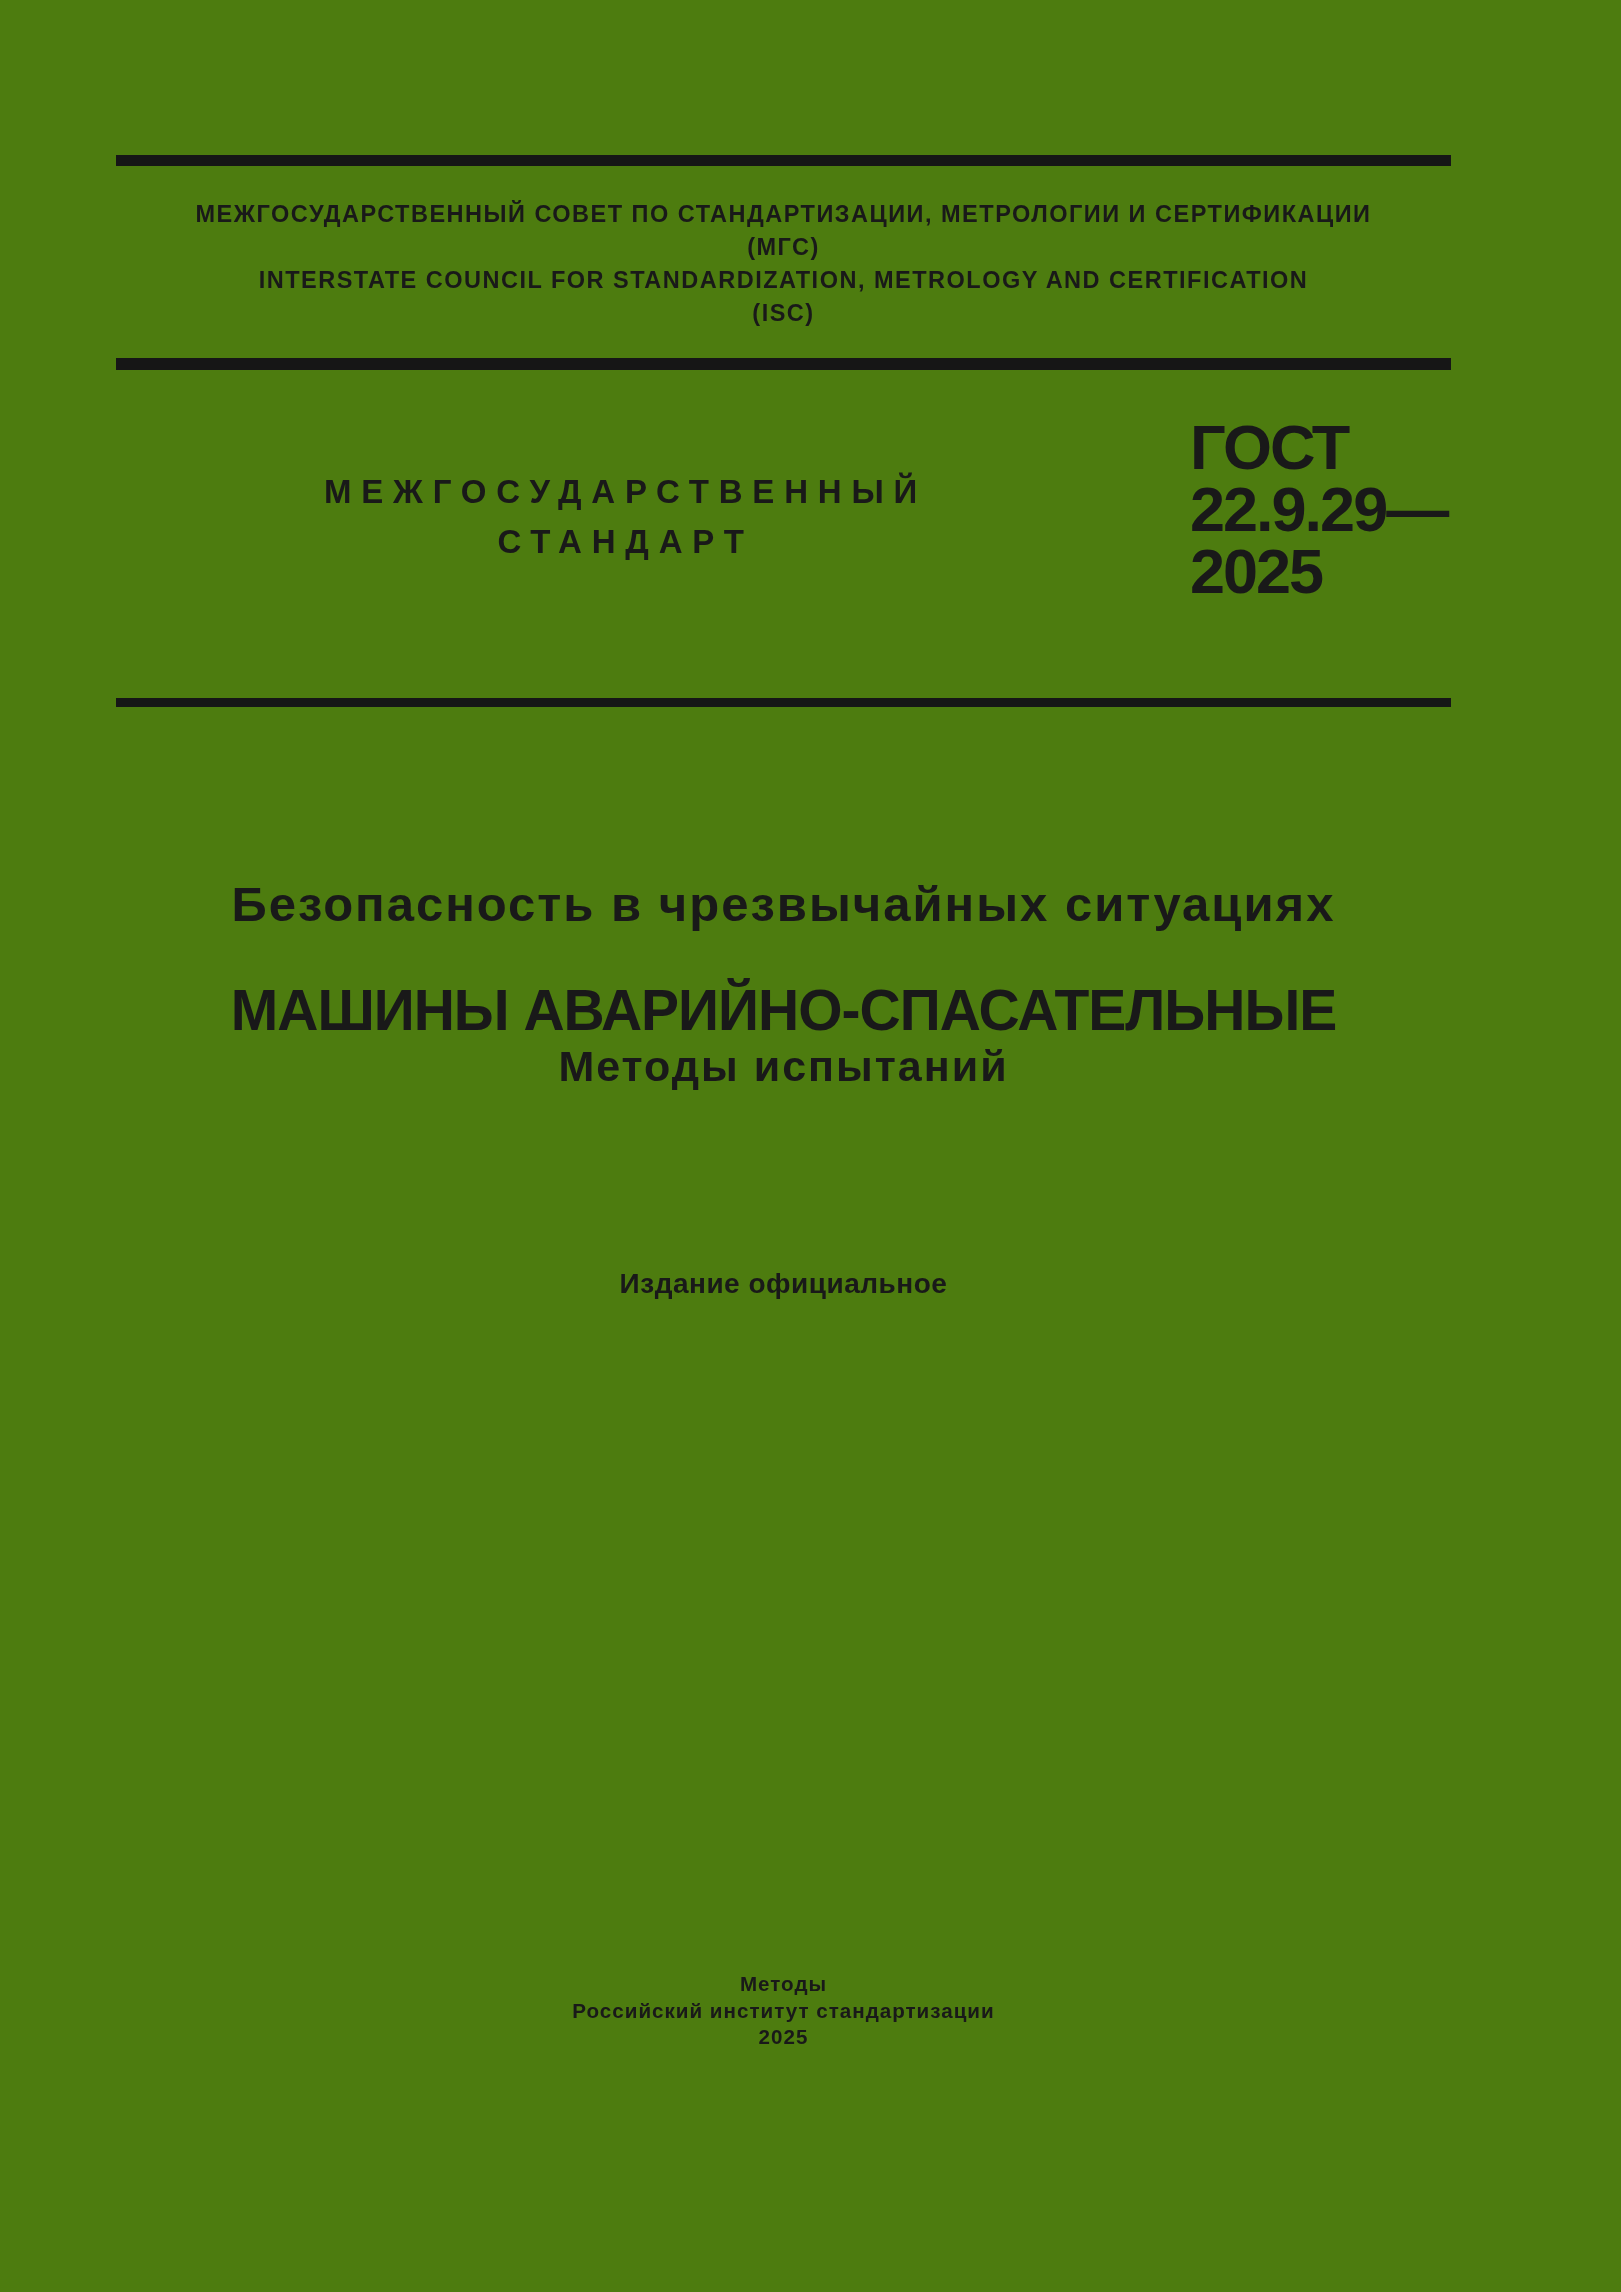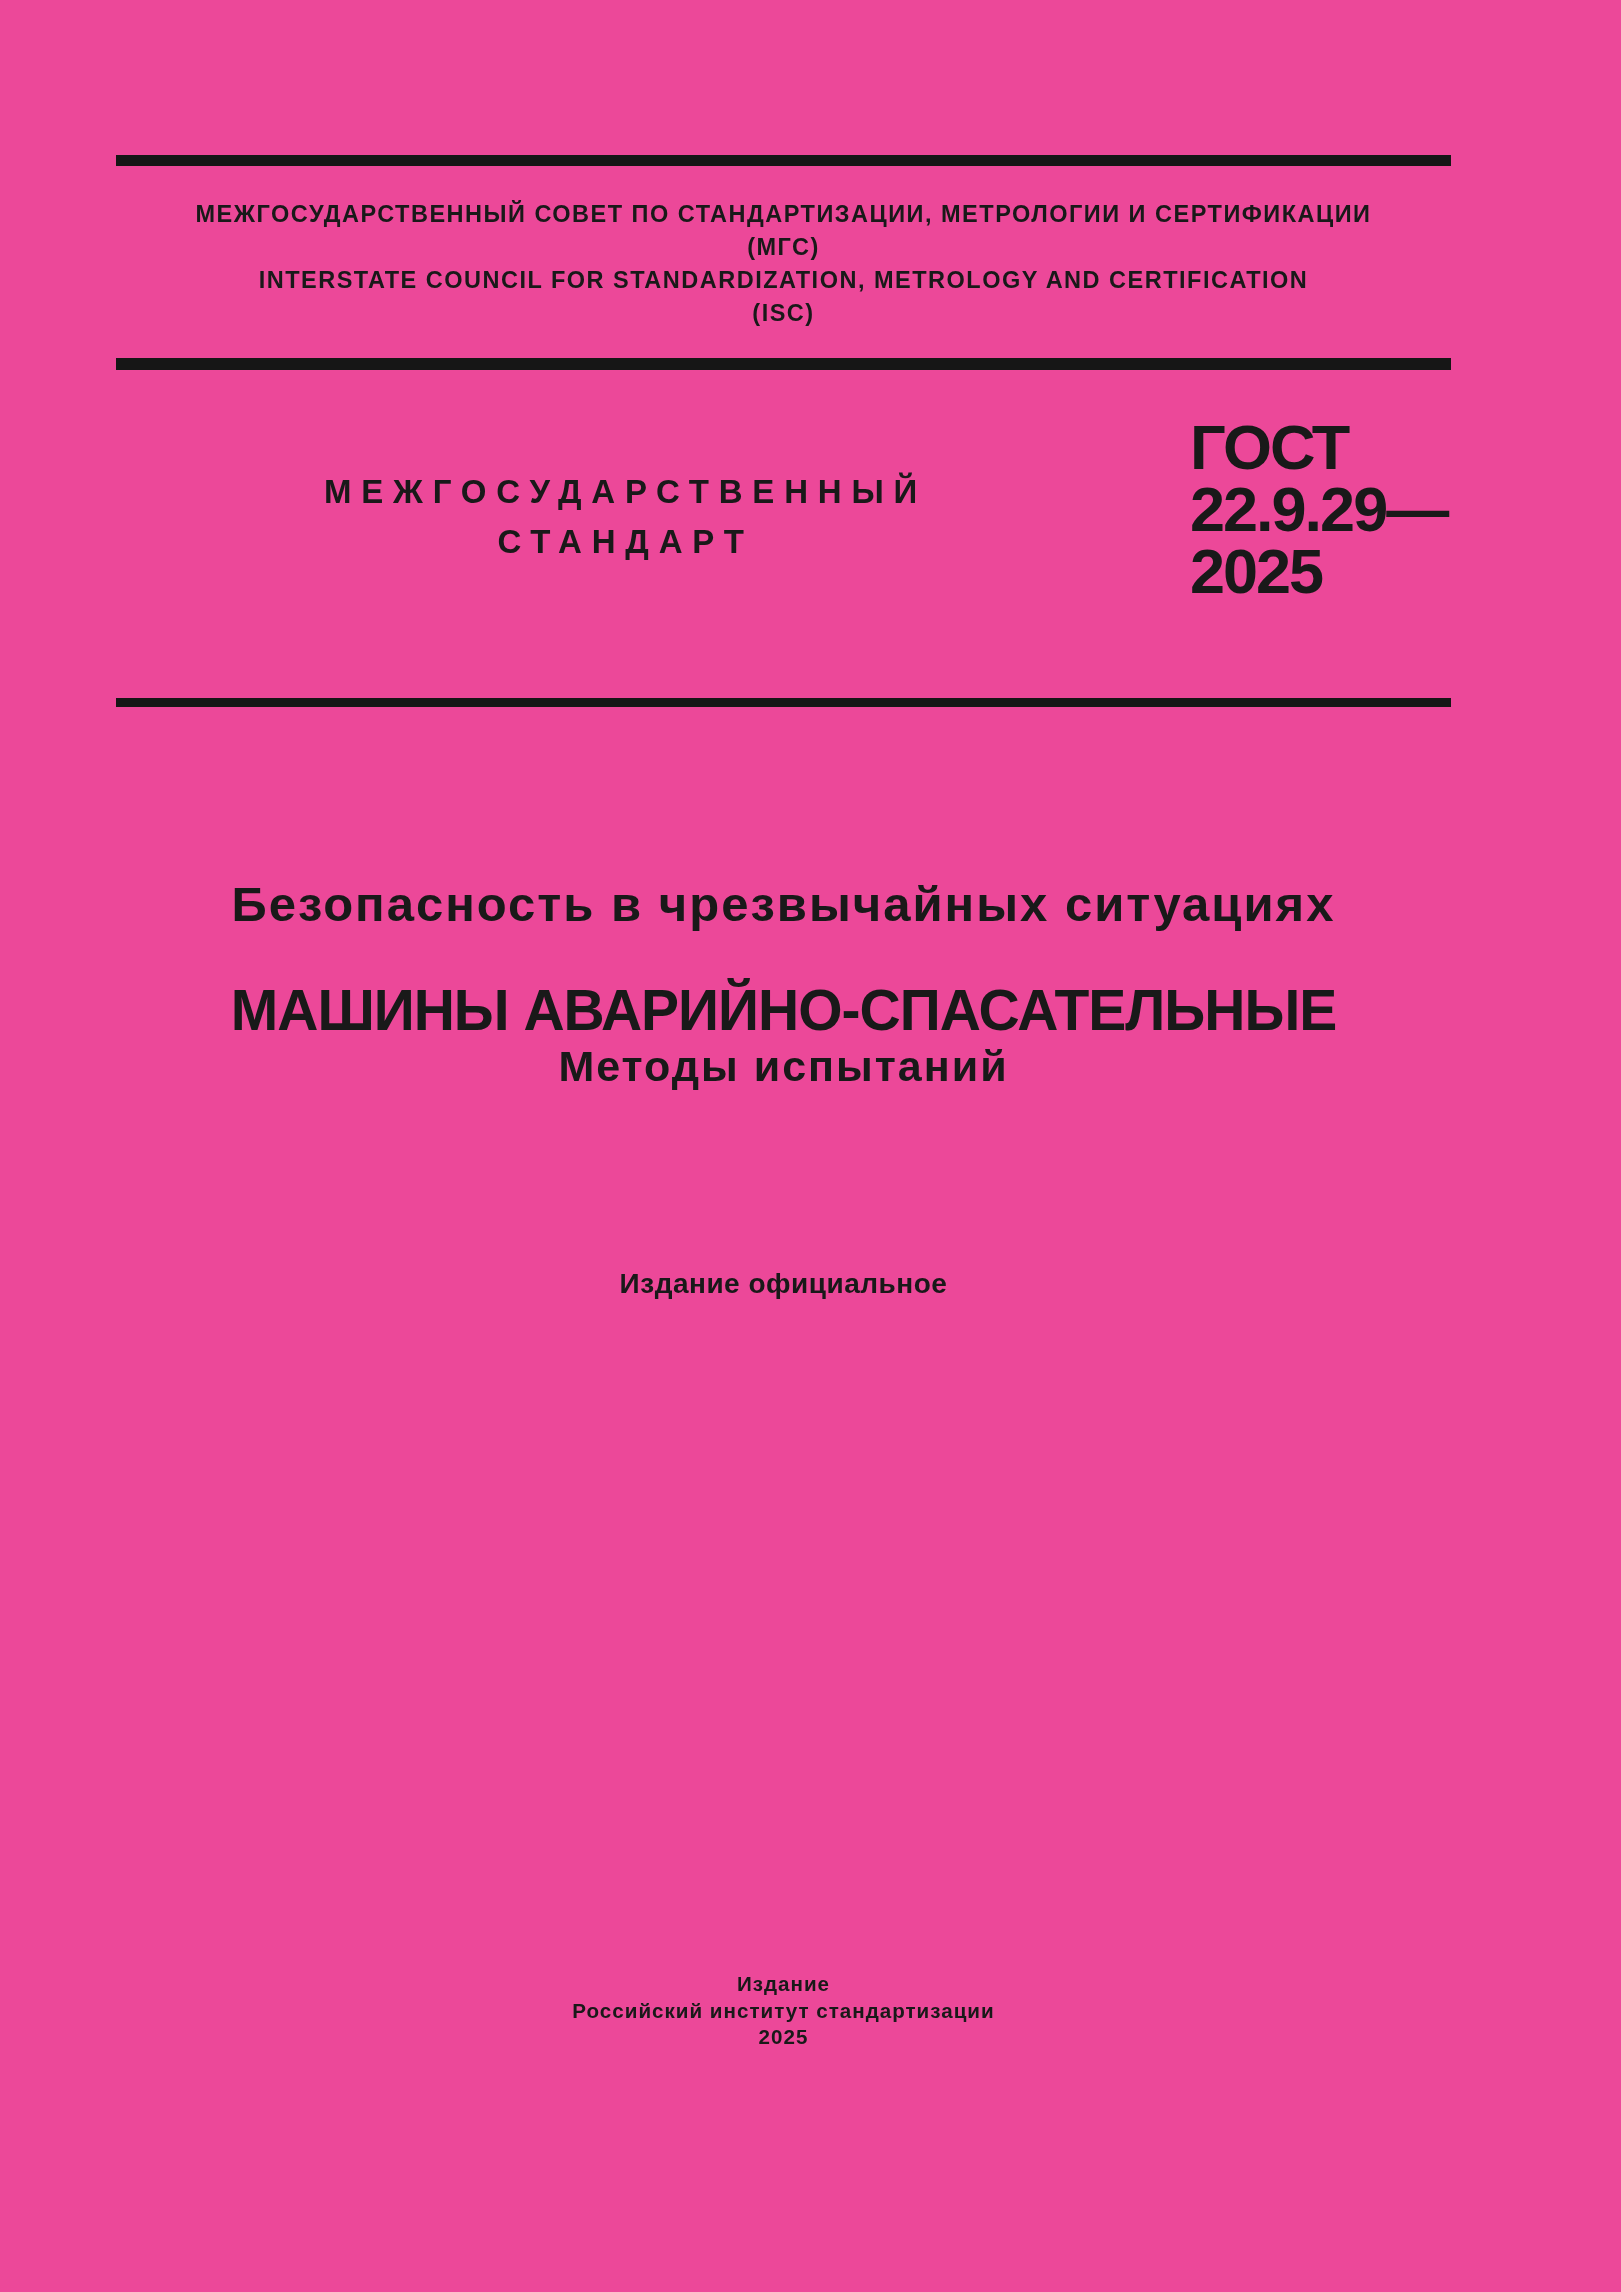--- a/index.html
+++ b/index.html
@@ -5,21 +5,21 @@
   html, body {
     margin: 0;
     padding: 0;
     background: #e8e8e8;
   }
   .page {
     position: relative;
     width: 1621px;
     height: 2293px;
     margin: 0 auto;
-    background: #ec4899;
+    background: #4d7c0f;
     font-family: "Liberation Sans", "DejaVu Sans", sans-serif;
     color: #191919;
     overflow: hidden;
   }
   .rule {
     position: absolute;
     left: 116px;
     width: 1335px;
     background: #161616;
   }
@@ -144,19 +144,19 @@
 
   <div class="title-line title-subject">Безопасность в чрезвычайных ситуациях</div>
 
   <div class="title-line title-main">МАШИНЫ АВАРИЙНО-СПАСАТЕЛЬНЫЕ</div>
 
   <div class="title-line title-methods">Методы испытаний</div>
 
   <div class="edition-note">Издание официальное</div>
 
   <div class="imprint">
-    <div>Издание</div>
+    <div>Методы</div>
     <div>Российский институт стандартизации</div>
     <div>2025</div>
   </div>
 
 </div>
 
 
 </body></html>

